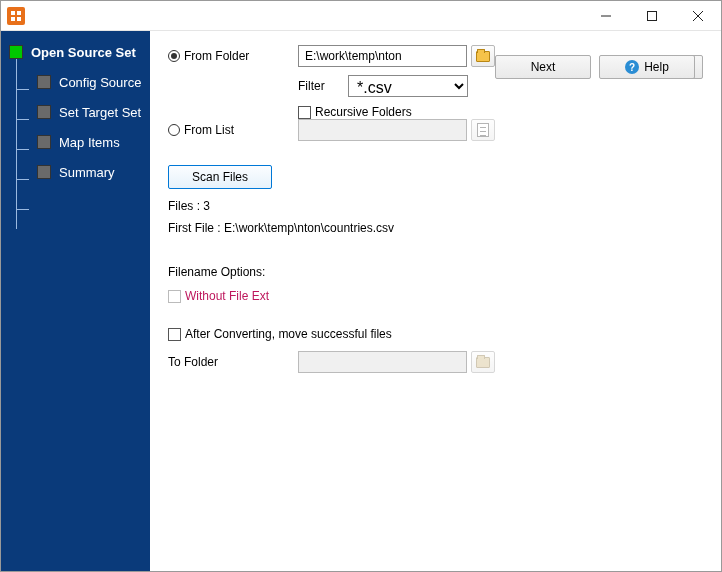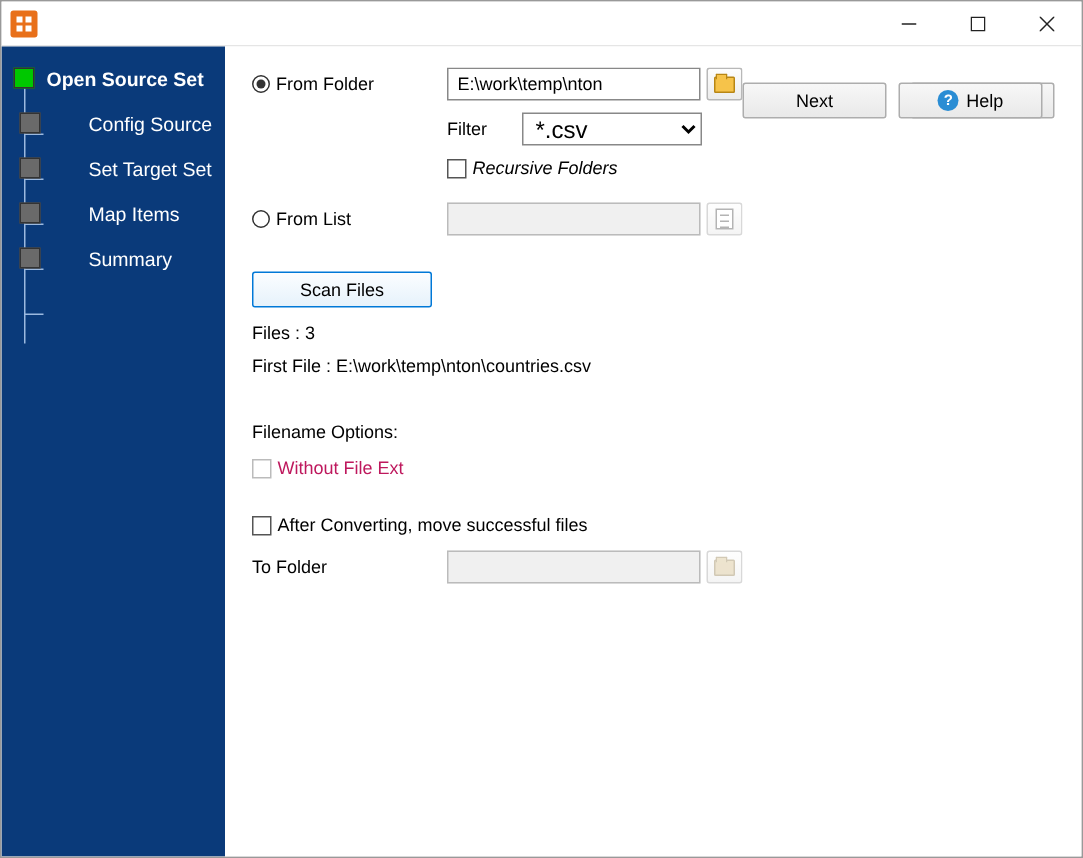--- a/index.html
+++ b/index.html
@@ -57,21 +57,21 @@
   }
   .tree { position: relative; }
   .tree-item {
     display: flex;
     align-items: center;
     height: 30px;
     padding-left: 8px;
     position: relative;
     white-space: nowrap;
   }
-  .tree-item.child { padding-left: 12px; gap: 24px; }
+  .tree-item.child { padding-left: 36px; }
   .tree-item.active .box { background: #00c800; }
   .tree-item.active .lbl { font-weight: 600; }
   .tree-item .box {
     width: 14px; height: 14px;
     background: #6a6a6a;
     border: 1px solid #333;
     margin-right: 8px;
     flex-shrink: 0;
   }
   .tree-item .lbl { color: #fff; }
@@ -299,38 +299,38 @@
         </div>
       </div>
 
       <div class="filter-row indent">
         <span class="lbl">Filter</span>
         <select class="select">
           <option>*.csv</option>
         </select>
       </div>
 
-      <div class="chk-row indent" style="margin-bottom:16px;font-style:italic;">
+      <div class="chk-row indent" style="margin-bottom:0;">
         <span class="chk"></span>
         <span>Recursive Folders</span>
       </div>
 
       <div class="row" style="margin-bottom:24px;">
         <div class="label-col">
           <span class="radio"></span>
           <span>From List</span>
         </div>
         <input class="input-text" disabled="" value="" style="">
         <div class="icon-btn disabled">
           <span class="list-ico"></span>
         </div>
       </div>
 
       <div style="margin-bottom:10px;">
-        <button class="btn" style="width:120px">Scan Files</button>
+        <button class="btn" style="width:104px">Scan Files</button>
       </div>
       <div style="margin-bottom:8px;">Files : 3</div>
       <div style="margin-bottom:30px;">First File : E:\work\temp\nton\countries.csv</div>
 
       <div style="margin-bottom:10px;">Filename Options:</div>
       <div class="row" style="margin-bottom:24px;">
         <div class="chk-row dim">
           <span class="chk disabled"></span>
           <span>Without File Ext</span>
         </div>

